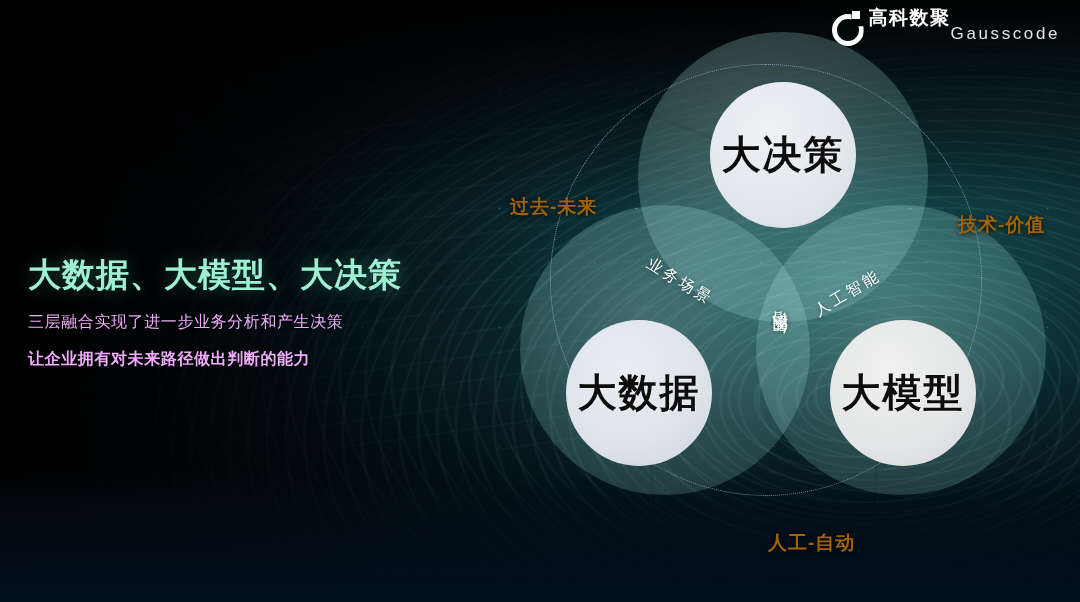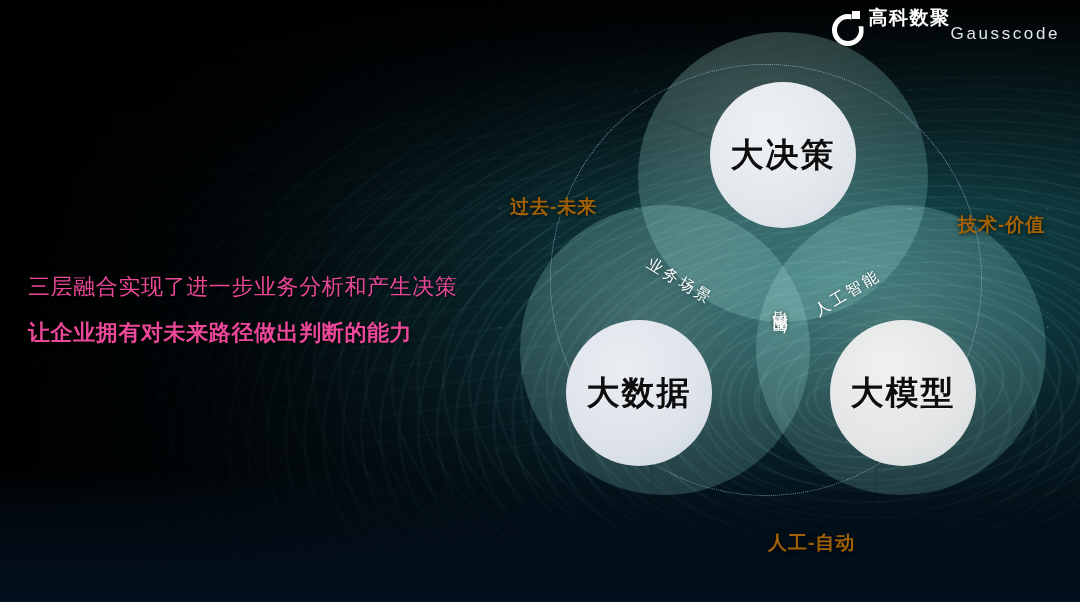--- a/index.html
+++ b/index.html
@@ -97,21 +97,21 @@
   #logo .cn{color:#fff;font-size:19px;font-weight:700;letter-spacing:1.5px;}
   #logo .en{color:#dfe6ea;font-size:17px;letter-spacing:2.6px;margin-top:17px;}
 
   
   #copy{position:absolute;left:28px;top:255px;}
   #copy .headline{
     color:#9ff0d2;font-size:33px;font-weight:700;letter-spacing:1px;
     line-height:1.2;text-shadow:0 0 18px rgba(90,230,195,.35);white-space:nowrap;
   }
   #copy .sub{
-    color:#ec4899;font-size:22px;font-weight:400;letter-spacing:.6px;
+    color:#f0abfc;font-size:16px;font-weight:400;letter-spacing:.6px;
     margin-top:17px;white-space:nowrap;text-shadow:0 1px 3px rgba(0,0,0,.8);
   }
   #copy .sub + .sub{margin-top:16px;font-weight:bold;}
 
   
   #venn{position:absolute;left:498px;top:20px;width:560px;height:540px;}
   .vcircle{
     position:absolute;border-radius:50%;
     mix-blend-mode:screen;
   }
@@ -127,21 +127,21 @@
     left:258px;top:185px;width:290px;height:290px;
     background:radial-gradient(circle at 48% 40%, rgba(196,238,230,.29) 0%, rgba(148,212,203,.23) 55%, rgba(116,192,184,.20) 100%);
   }
 
   
   .vinner{
     position:absolute;border-radius:50%;
     display:flex;align-items:center;justify-content:center;
   }
   .vinner span{
-    color:#0d0d0d;font-size:33px;font-weight:700;letter-spacing:2px;
+    color:#0d0d0d;font-size:39px;font-weight:700;letter-spacing:2px;
     text-shadow:1px 1px 0 rgba(255,255,255,.35);
   }
   .vi-top{
     left:212px;top:62px;width:146px;height:146px;
     background:radial-gradient(circle at 40% 32%, #eef2f5 0%, #e2e7ec 60%, #d4dae1 100%);
   }
   .vi-left{
     left:68px;top:300px;width:146px;height:146px;
     background:radial-gradient(circle at 40% 32%, #e9eef3 0%, #dde3e9 60%, #ccd4dc 100%);
   }
@@ -202,20 +202,21 @@
       <div class="ring"></div>
       <div class="dot"></div>
     </div>
     <div class="words">
       <div class="cn">高科数聚</div>
       <div class="en">Gausscode</div>
     </div>
   </div>
 
   <div id="copy">
+    <div class="headline">大数据、大模型、大决策</div>
     <div class="sub">三层融合实现了进一步业务分析和产生决策</div>
     <div class="sub">让企业拥有对未来路径做出判断的能力</div>
   </div>
 
   <div id="venn">
 
     <div class="conn conn-top"></div>
     <div class="conn conn-left"></div>
     <div class="conn conn-right"></div>
 

